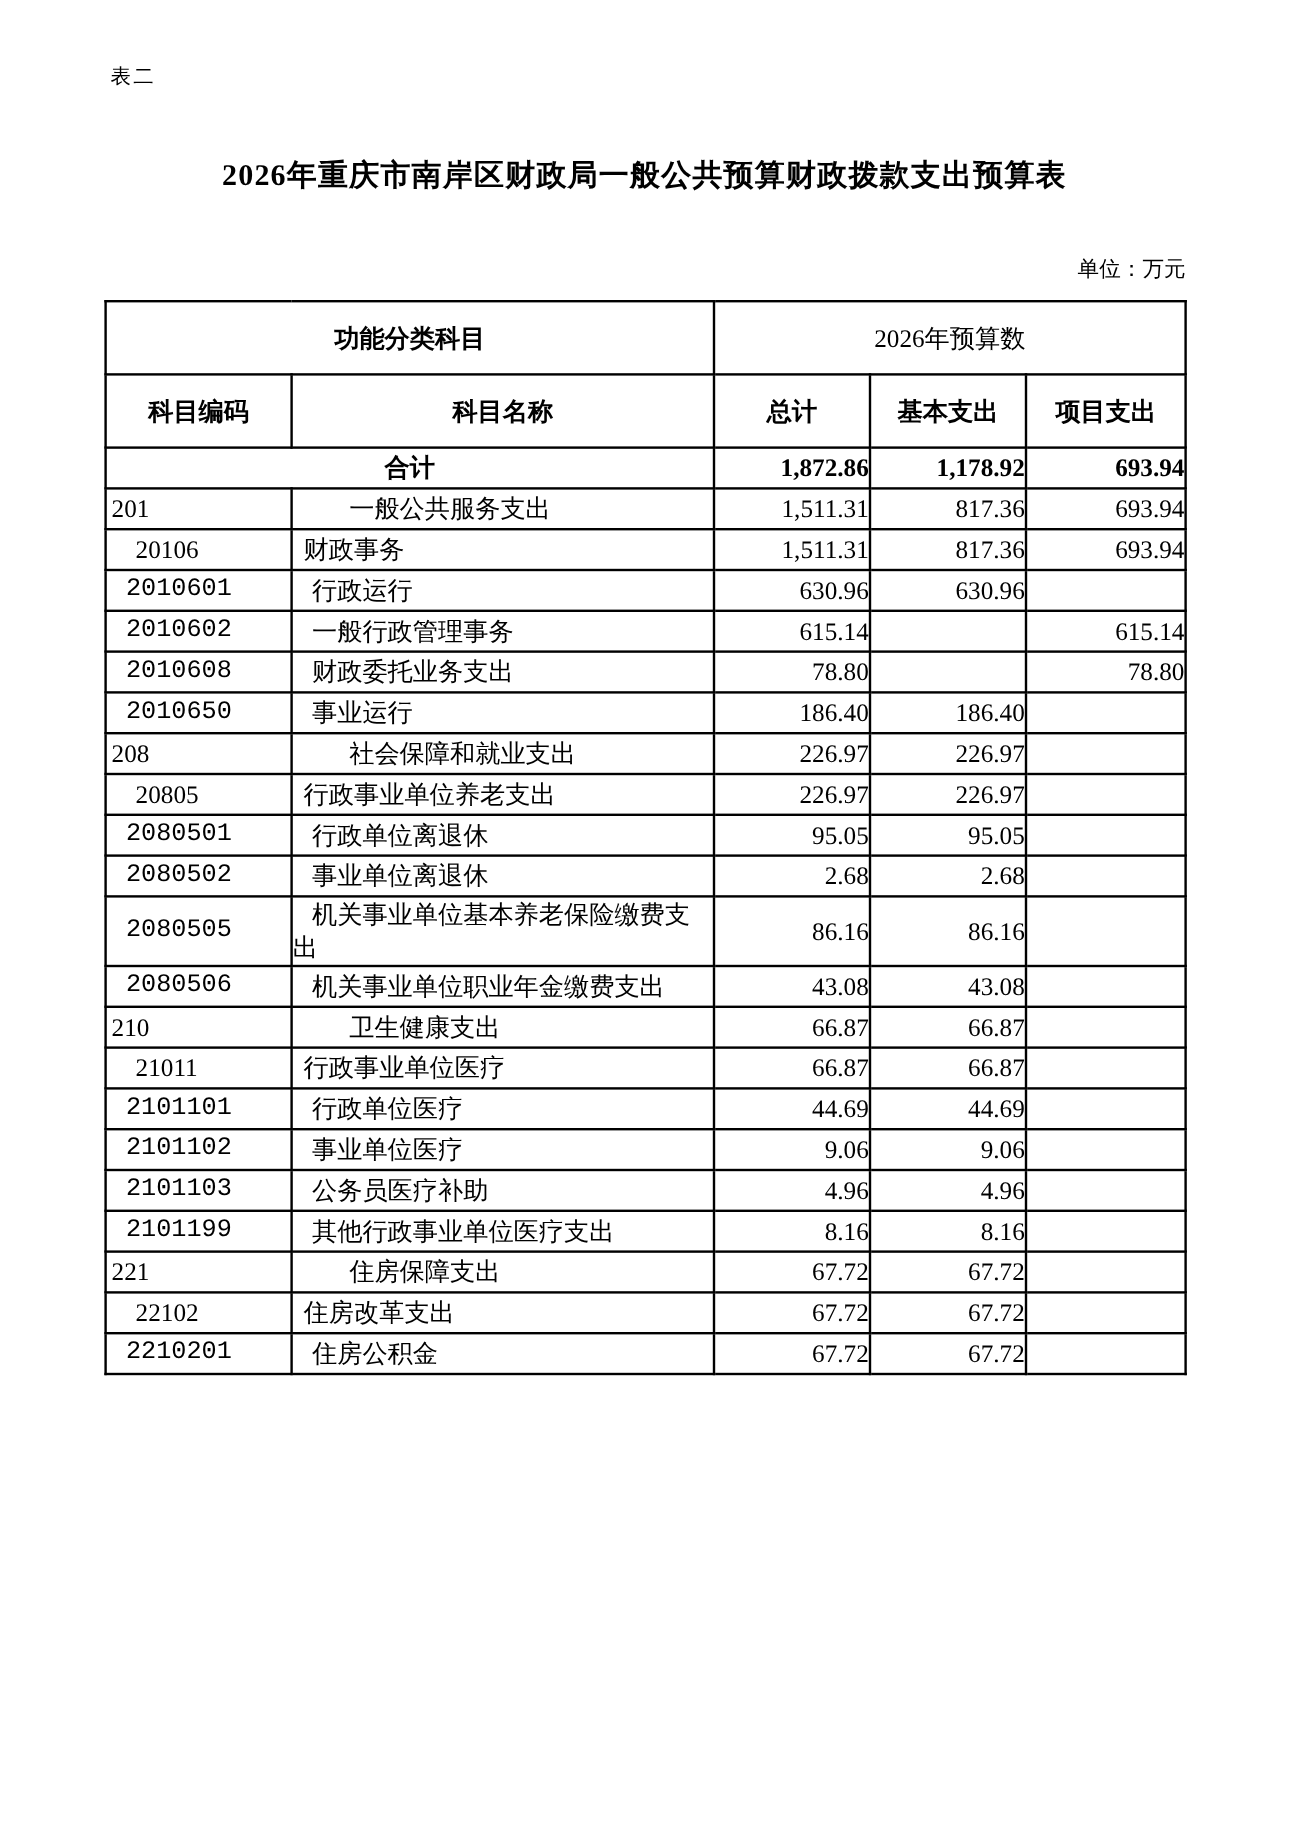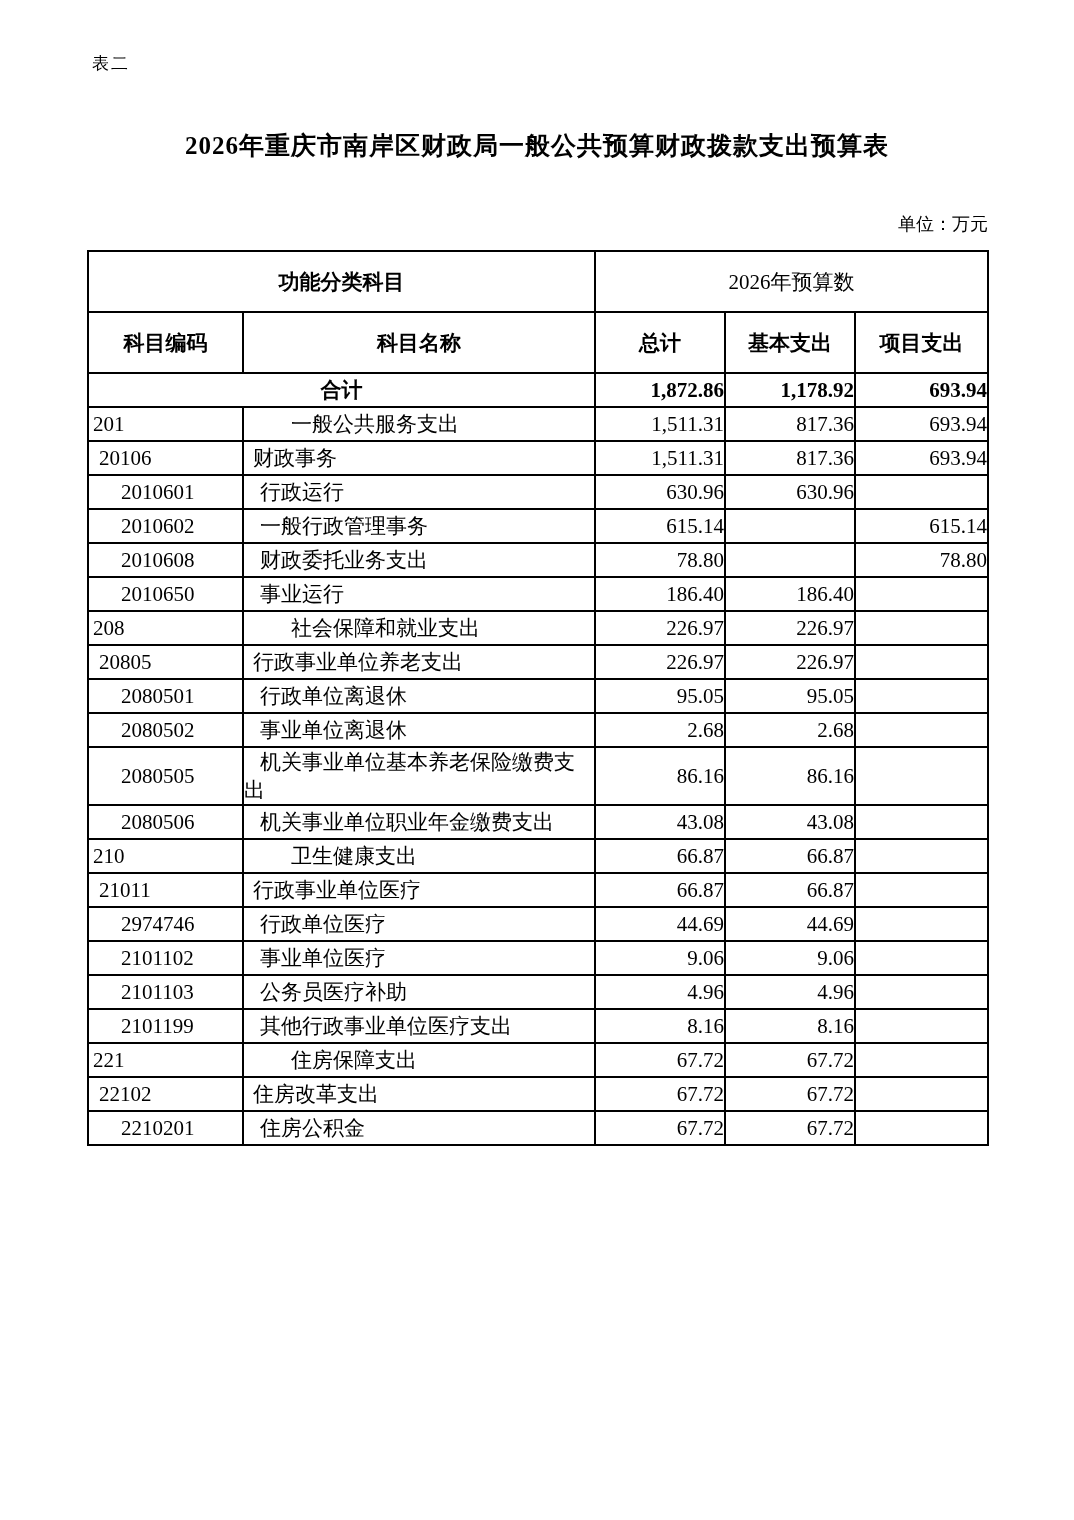--- a/index.html
+++ b/index.html
@@ -38,22 +38,22 @@
     font-weight:bold; font-size:21px; text-align:center;
   }
   .h-serif{
     font-family:"Liberation Serif","DejaVu Serif",serif;
     font-weight:normal; font-size:21px; text-align:center;
   }
   td.code{
     font-size:21px; text-align:left; line-height:28px;
   }
   td.code.lvl1{ padding-left:4px; }
-  td.code.lvl2{ padding-left:10px; }
-  td.code.lvl3{ padding-left:32px; }
+  td.code.lvl2{ padding-left:24px; }
+  td.code.lvl3{ padding-left:16px;font-family:Liberation Mono, monospace; }
   td.name{
     font-size:21px; text-align:left; line-height:28px;
     padding:2px 4px 2px 3px;
   }
   td.name.lvl1{ text-indent:2px;padding-left:45px; }
   td.name.lvl2{ text-indent:9px; }
   td.name.lvl3{ text-indent:16px; }
   td.num{
     font-size:21px; text-align:right; padding-right:5px;
   }
@@ -192,21 +192,21 @@
         <td class="num"></td>
       </tr>
       <tr>
         <td class="code lvl2">21011</td>
         <td class="name lvl2">行政事业单位医疗</td>
         <td class="num">66.87</td>
         <td class="num">66.87</td>
         <td class="num"></td>
       </tr>
       <tr>
-        <td class="code lvl3">2974746</td>
+        <td class="code lvl3">2101101</td>
         <td class="name lvl3">行政单位医疗</td>
         <td class="num">44.69</td>
         <td class="num">44.69</td>
         <td class="num"></td>
       </tr>
       <tr>
         <td class="code lvl3">2101102</td>
         <td class="name lvl3">事业单位医疗</td>
         <td class="num">9.06</td>
         <td class="num">9.06</td>

